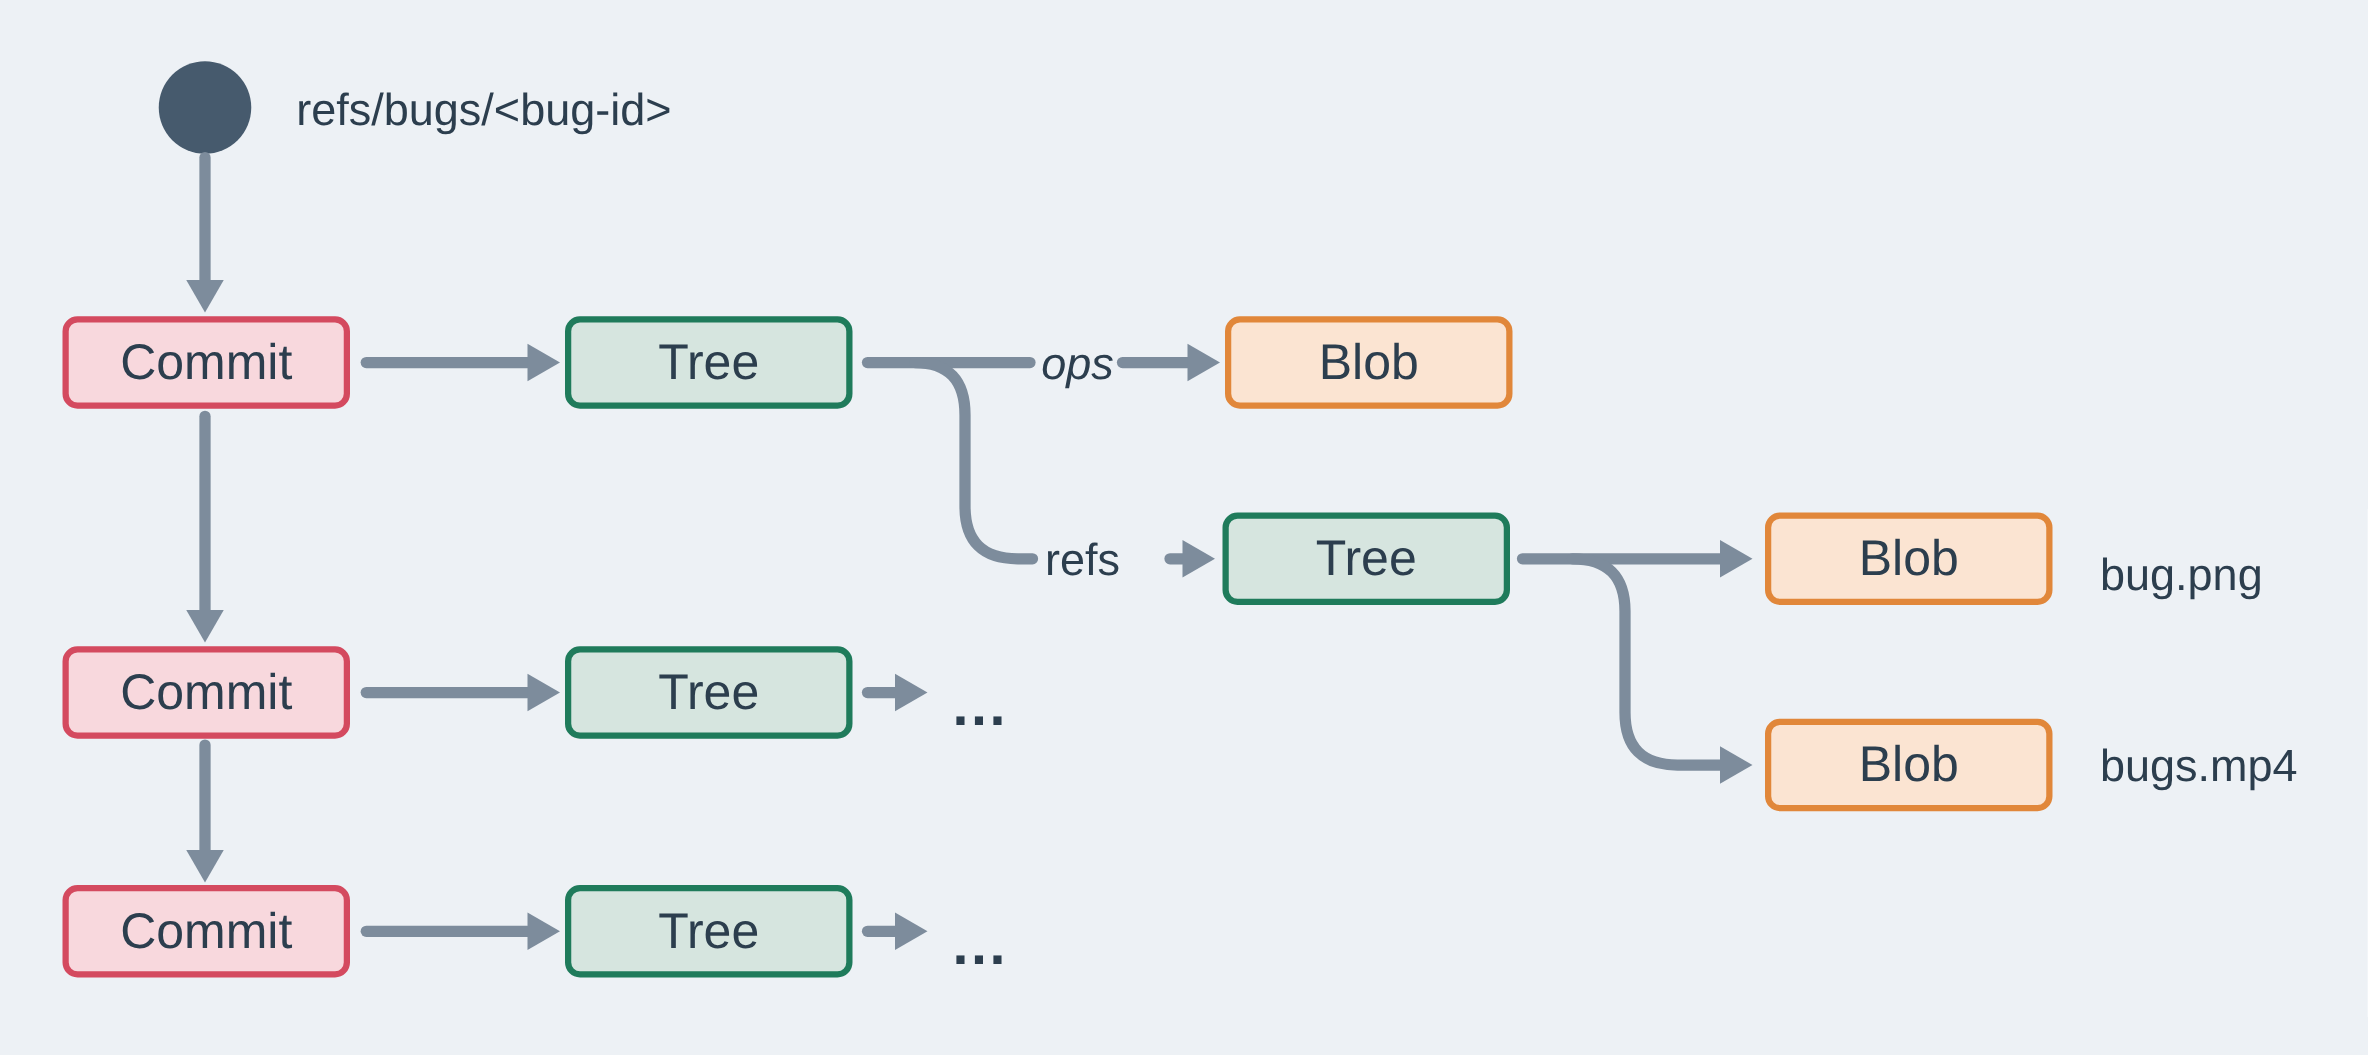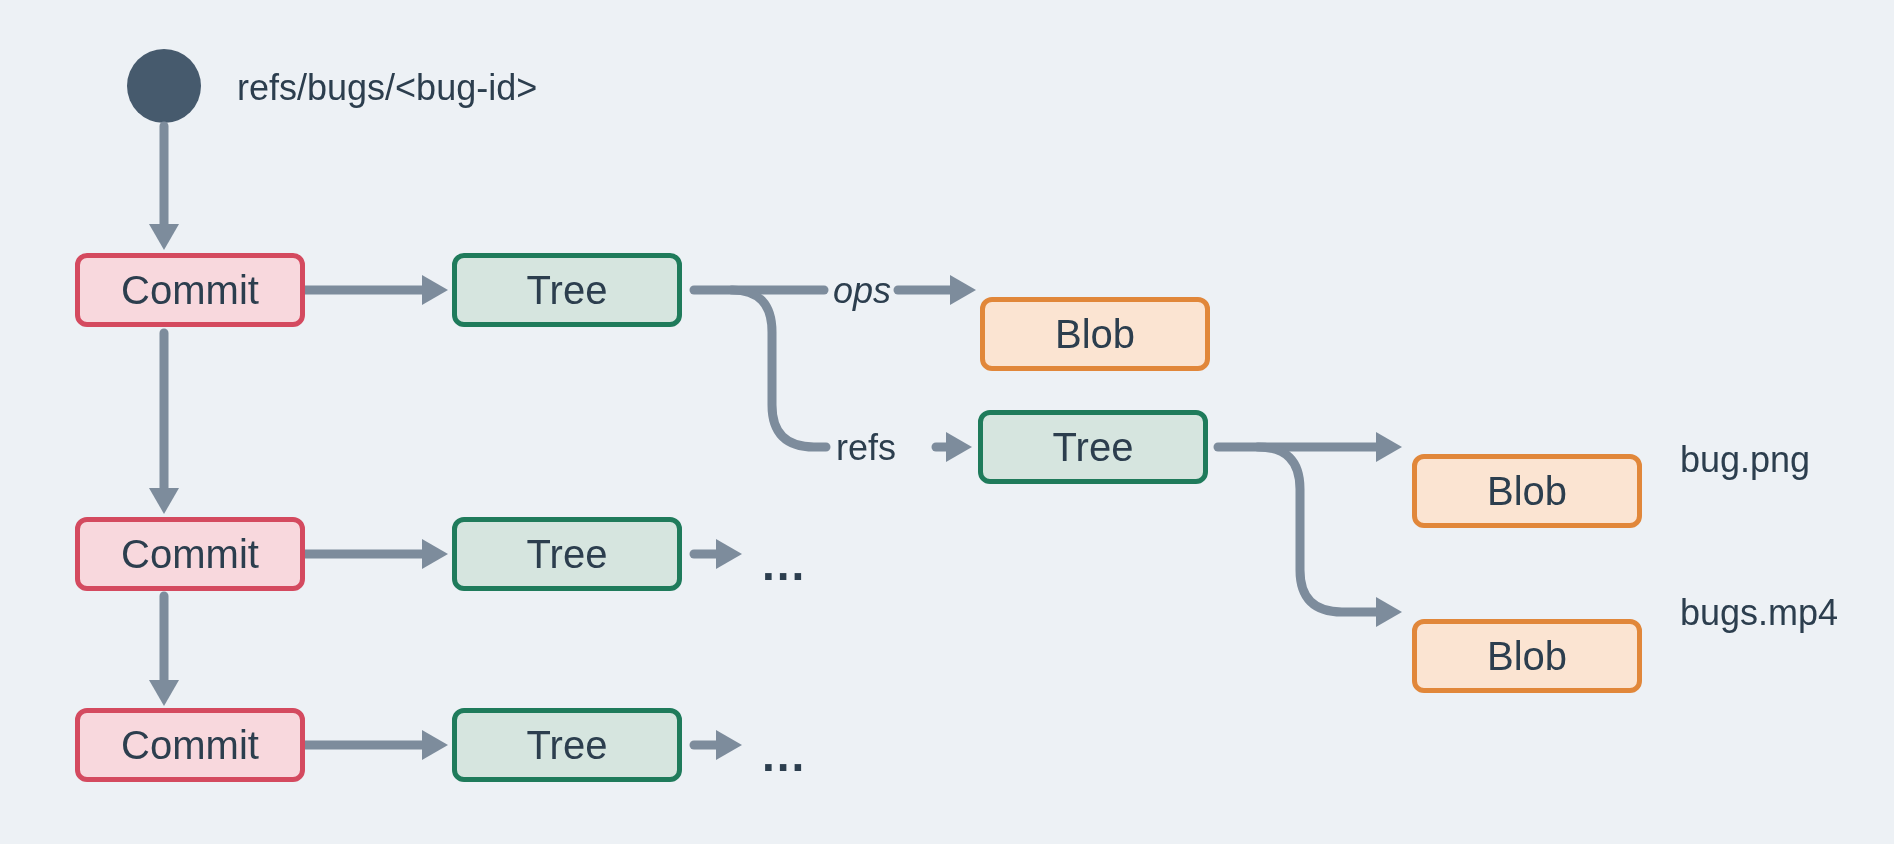--- a/index.html
+++ b/index.html
@@ -13,23 +13,23 @@
   .edges{position:absolute;left:0;top:0;width:1894px;height:844px;}
   .edge{stroke:var(--arrow,#7d8c9c);stroke-width:9;fill:none;stroke-linecap:round;}
   .ah{fill:var(--arrow,#7d8c9c);stroke:none;}
   .refdot{fill:var(--ref-circle,#465a6d);}
   .node{
     position:absolute;width:230px;height:74px;box-sizing:border-box;
     border-radius:12px;border:5px solid;
     display:flex;align-items:center;justify-content:center;
     font-size:40px;color:var(--text,#2c3e4e);
   }
-  .node.commit{background:var(--commit-fill,#f8d8dd);border-color:var(--commit-border,#d44a5f);margin-left:25px;}
+  .node.commit{background:var(--commit-fill,#f8d8dd);border-color:var(--commit-border,#d44a5f);}
   .node.tree{background:var(--tree-fill,#d6e5df);border-color:var(--tree-border,#1f7b5b);}
-  .node.blob{background:var(--blob-fill,#fbe4d2);border-color:var(--blob-border,#e1873a);margin-top:44px;}
+  .node.blob{background:var(--blob-fill,#fbe4d2);border-color:var(--blob-border,#e1873a);}
   .lbl{
     position:absolute;transform:translateY(-50%);
     font-size:36px;color:var(--text,#2c3e4e);white-space:nowrap;line-height:1;
   }
   .ellipsis{font-size:46px;font-weight:bold;letter-spacing:2px;}
   
   #n-commit-1{left:50px;top:253px;}
   #n-tree-1{left:452px;top:253px;}
   #n-blob-ops{left:980px;top:253px;}
   #n-tree-media{left:978px;top:410px;}

